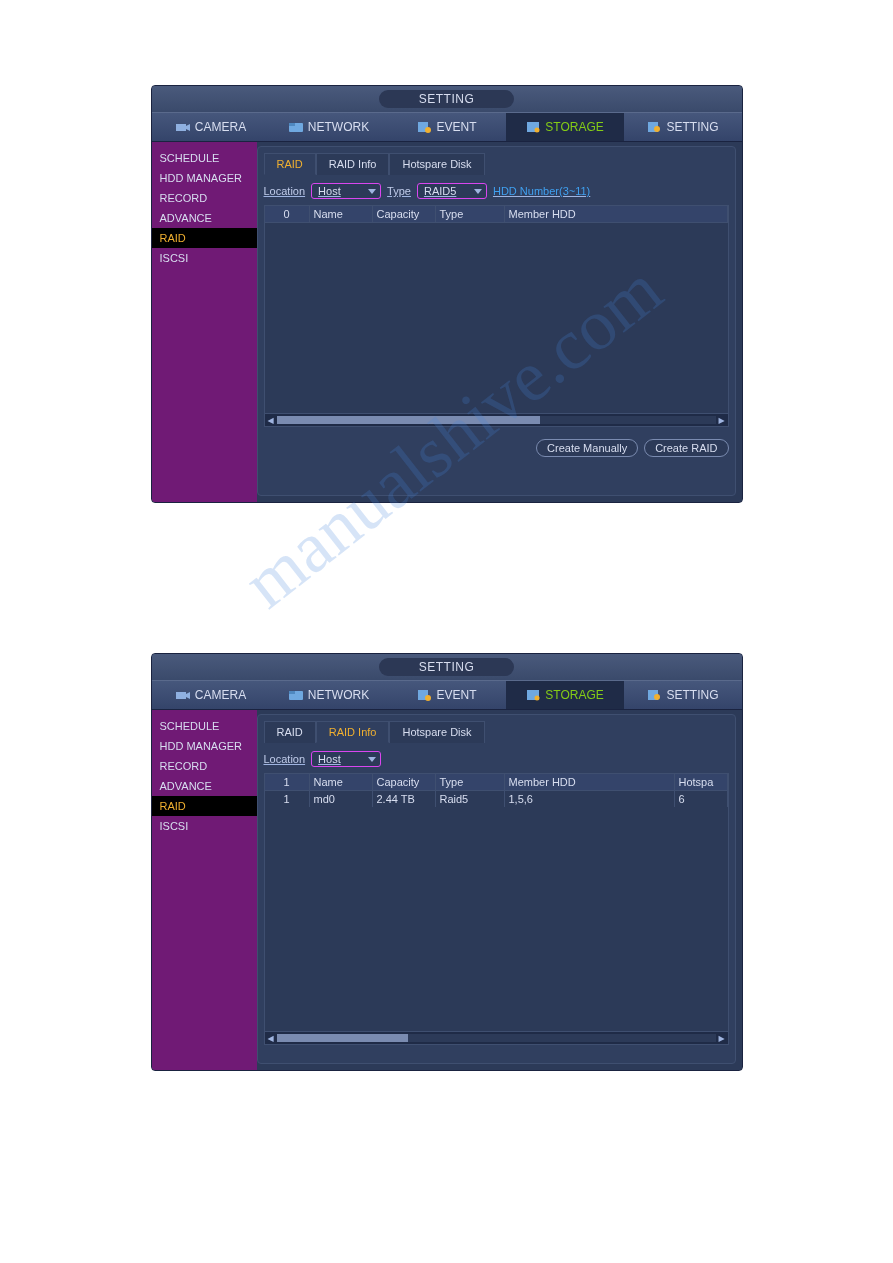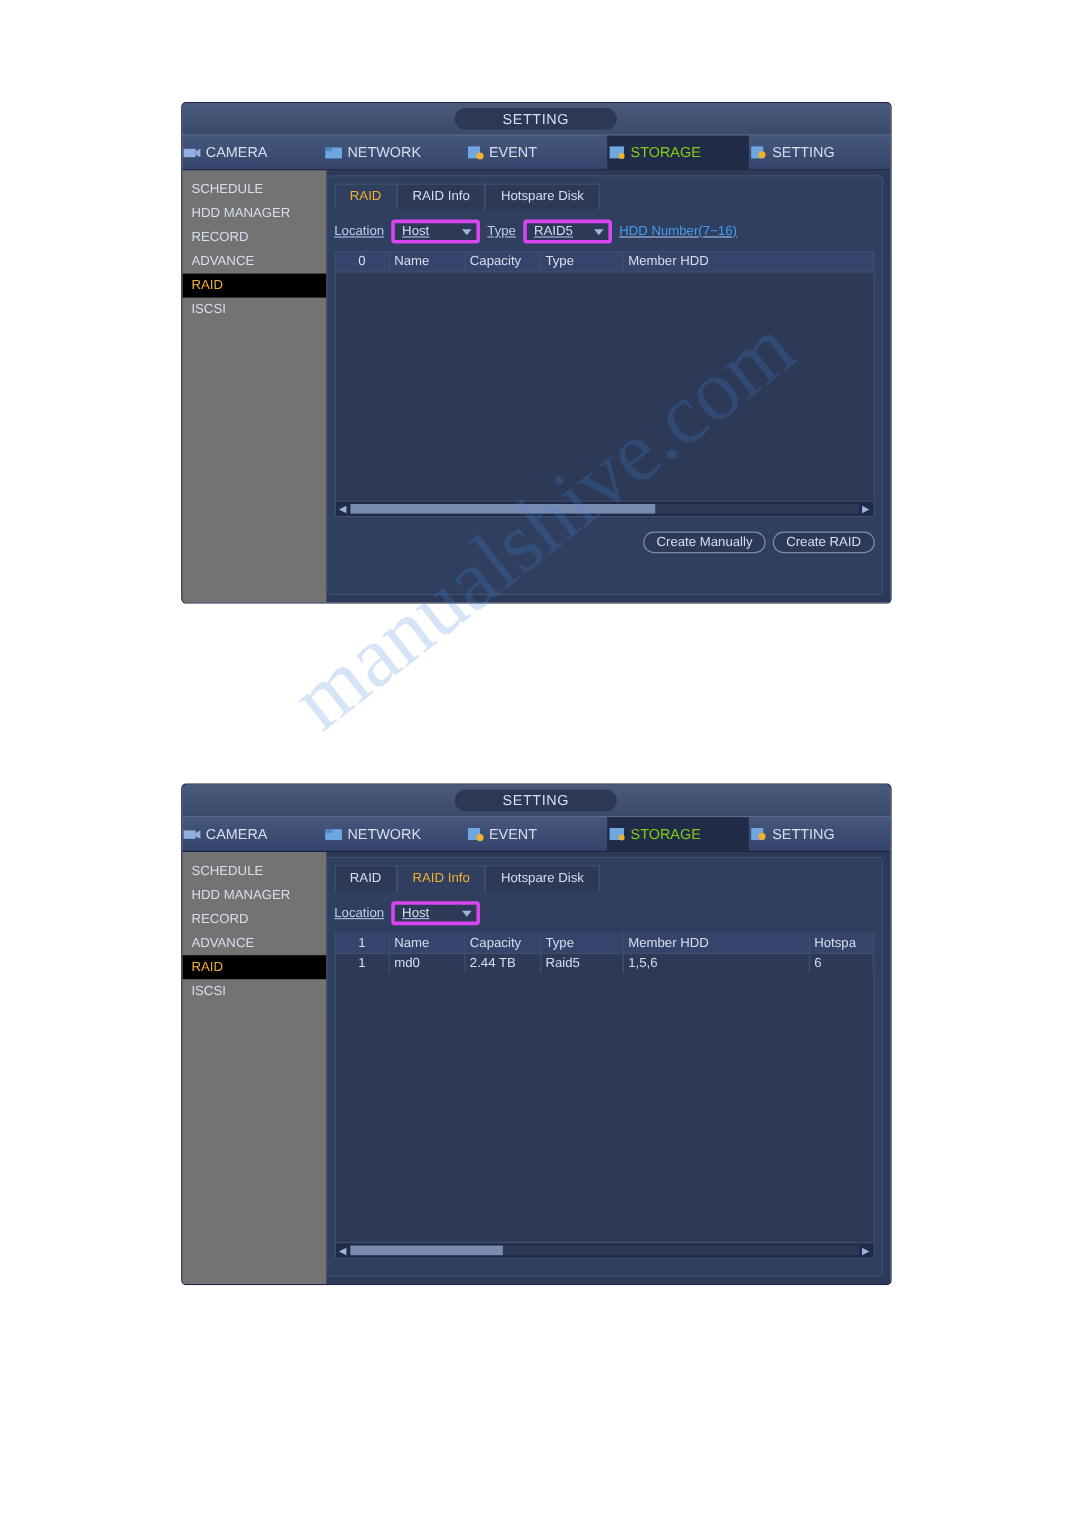--- a/index.html
+++ b/index.html
@@ -39,20 +39,21 @@
     display: flex;
     background: linear-gradient(#46577c, #34446a);
     height: 28px;
     border-top: 1px solid #5a6a8c;
     border-bottom: 1px solid #1a2340;
   }
   .tabbar .tab {
     flex: 1;
     display: flex;
     align-items: center;
+    justify-content: center;
     gap: 4px;
     color: #d8def0;
     font-size: 12px;
     cursor: pointer;
   }
   .tabbar .tab.active {
     background: #1f2b47;
     color: #84cc16;
   }
   .icon {
@@ -65,23 +66,23 @@
     width: 100%;
     height: 100%;
   }
   .body {
     display: flex;
     padding: 0;
     min-height: 360px;
     background: #2c3a58;
   }
   .sidebar {
-    width: 120px;
+    width: 105px;
     padding: 6px 0;
-    background: #737373;
+    background: #701a75;
   }
   .side-item {
     color: #d8def0;
     padding: 4px 8px;
     font-size: 11px;
     cursor: pointer;
   }
   .side-item.selected {
     background: #000;
     color: #f0b030;
@@ -122,21 +123,21 @@
     color: #9fb4e0;
     font-size: 11px;
     text-decoration: underline;
   }
   .controls label {
     color: #c0ccea;
   }
   .dropdown {
     display: inline-flex;
     align-items: center;
-    border: 3px solid #d946ef;
+    border: 1px solid #d946ef;
     border-radius: 3px;
     padding: 1px 4px 1px 6px;
     background: #2c3a58;
     color: #d8def0;
     font-size: 11px;
     min-width: 58px;
     justify-content: space-between;
     cursor: pointer;
   }
   .dropdown .caret {
@@ -307,21 +308,21 @@
         <label>Location</label>
         <span class="dropdown">
           <span>Host</span>
           <span class="caret"></span>
         </span>
         <label>Type</label>
         <span class="dropdown">
           <span>RAID5</span>
           <span class="caret"></span>
         </span>
-        <span class="hddnum">HDD Number(7~16)</span>
+        <span class="hddnum">HDD Number(3~11)</span>
       </div>
       <div class="grid">
         <div class="grid-head">
           <div class="col-n">0</div>
           <div class="col-name">Name</div>
           <div class="col-cap">Capacity</div>
           <div class="col-type">Type</div>
           <div class="col-mem">Member HDD</div>
         </div>
         <div class="scrollbar">

